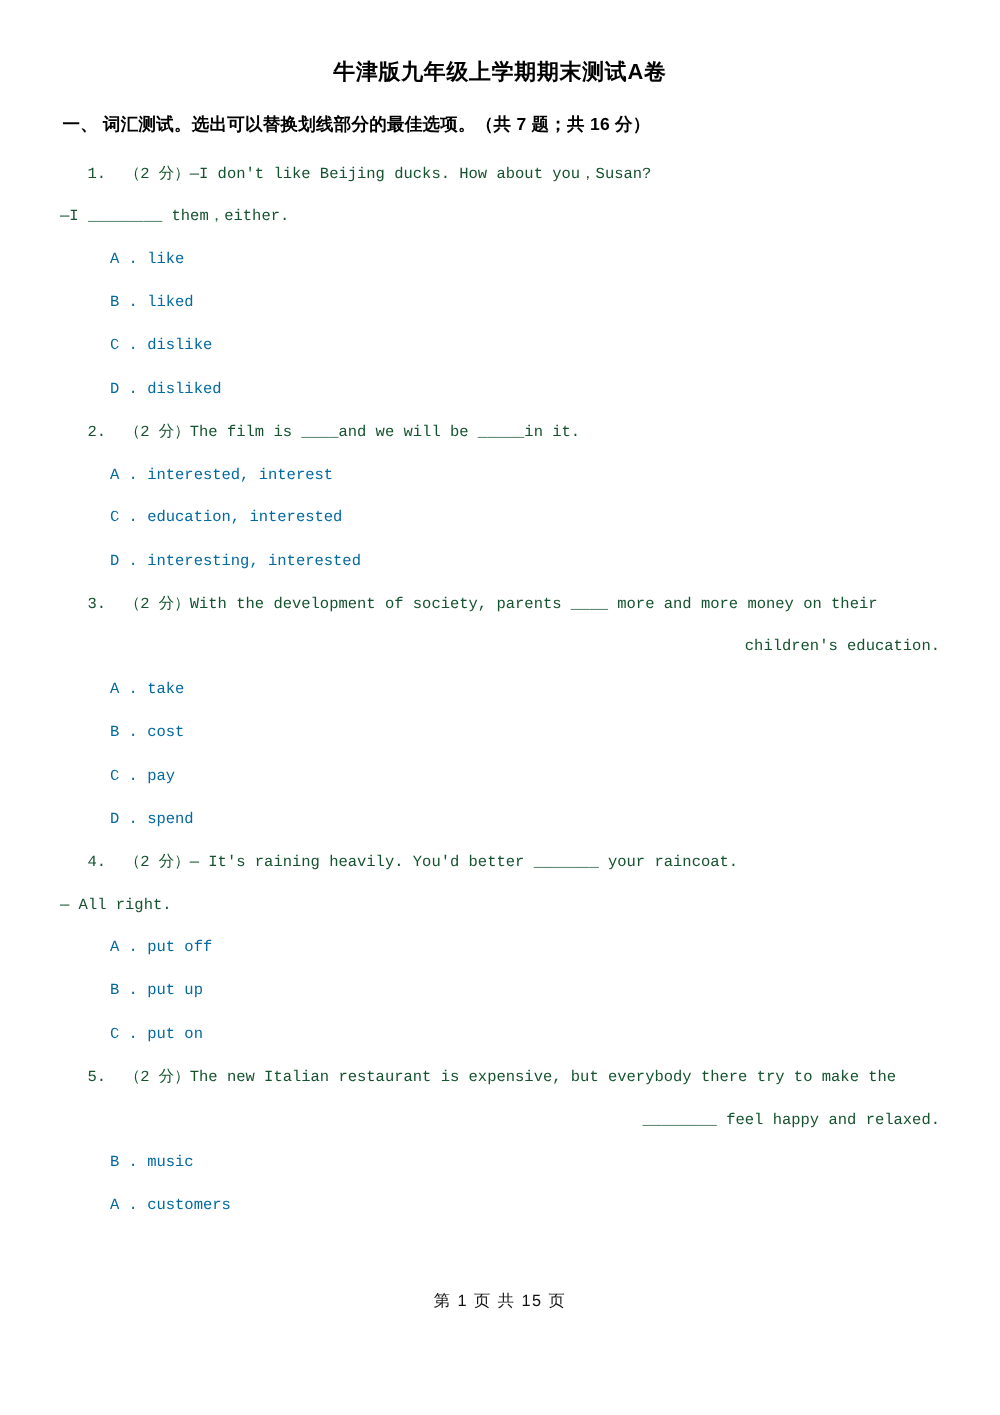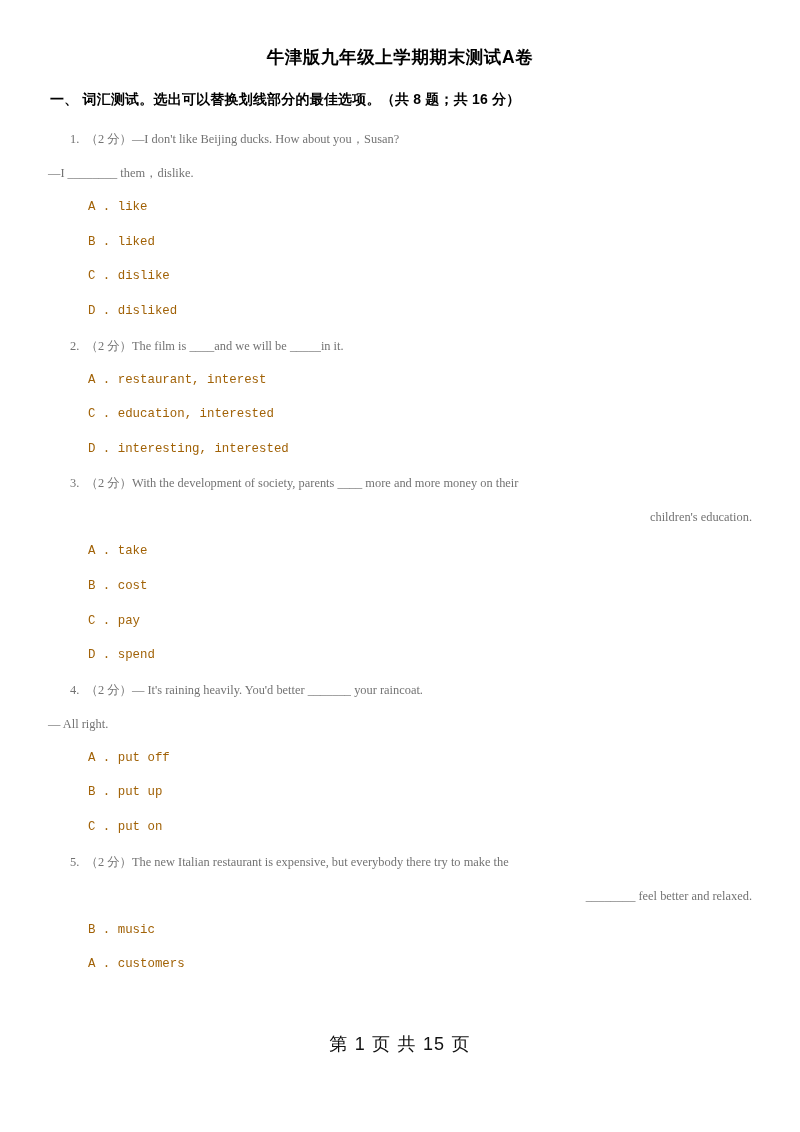--- a/index.html
+++ b/index.html
@@ -40,84 +40,84 @@
     letter-spacing: 0.2px;
     margin: 0;
     padding-top: 22px;
     padding-left: 2px;
     line-height: 1.3;
   }
   .q-block {
     margin: 0;
   }
   .q-line {
-    font-family: Liberation Serif, serif;
+    font-family: Liberation Mono, monospace;
     font-size: 12.4px;
     line-height: 34px;
     margin: 0;
-    color: #737373;
+    color: #14532d;
     white-space: pre-wrap;
   }
   .q-line.indent {
     text-indent: 22px;
   }
   .q-line.justify {
     text-align: justify;
     text-justify: inter-word;
     text-indent: 22px;
   }
   .q-line.justify-cont {
     text-align: right;
     text-indent: 0;
   }
   .opt-line {
     font-family: "Liberation Mono", "DejaVu Sans Mono", monospace;
     font-size: 12.4px;
     line-height: 34.6px;
     margin: 0;
     padding-left: 40px;
-    color: #a16207;
+    color: #0369a1;
     white-space: pre;
   }
   .footer {
     position: absolute;
     left: 0;
     right: 0;
     top: 1032px;
     text-align: center;
     font-family: "Liberation Sans", "DejaVu Sans", sans-serif;
-    font-size: 18px;
+    font-size: 13px;
     letter-spacing: 1.2px;
     color: #111;
   }
   .first-q {
     padding-top: 14px;
   }
 </style>
 </head>
 <body>
 
 <div class="page">
 
   <div class="doc-title">牛津版九年级上学期期末测试A卷</div>
 
-  <div class="section-head">一、 词汇测试。选出可以替换划线部分的最佳选项。（共 8 题；共 16 分）</div>
+  <div class="section-head">一、 词汇测试。选出可以替换划线部分的最佳选项。（共 7 题；共 16 分）</div>
 
   <div class="q-block">
     <div class="q-line indent first-q">1.  （2 分）—I don't like Beijing ducks. How about you，Susan?</div>
-    <div class="q-line">—I ________ them，dislike.</div>
+    <div class="q-line">—I ________ them，either.</div>
     <div class="opt-line">A . like</div>
     <div class="opt-line">B . liked</div>
     <div class="opt-line">C . dislike</div>
     <div class="opt-line">D . disliked</div>
   </div>
 
   <div class="q-block">
     <div class="q-line indent">2.  （2 分）The film is ____and we will be _____in it.</div>
-    <div class="opt-line">A . restaurant, interest</div>
+    <div class="opt-line">A . interested, interest</div>
     <div class="opt-line">C . education, interested</div>
     <div class="opt-line">D . interesting, interested</div>
   </div>
 
   <div class="q-block">
     <div class="q-line justify">3.  （2 分）With the development of society, parents ____ more and more money on their</div>
     <div class="q-line justify-cont">children's education.</div>
     <div class="opt-line">A . take</div>
     <div class="opt-line">B . cost</div>
     <div class="opt-line">C . pay</div>
@@ -127,20 +127,20 @@
   <div class="q-block">
     <div class="q-line indent">4.  （2 分）— It's raining heavily. You'd better _______ your raincoat.</div>
     <div class="q-line">— All right.</div>
     <div class="opt-line">A . put off</div>
     <div class="opt-line">B . put up</div>
     <div class="opt-line">C . put on</div>
   </div>
 
   <div class="q-block">
     <div class="q-line justify">5.  （2 分）The new Italian restaurant is expensive, but everybody there try to make the</div>
-    <div class="q-line justify-cont">________ feel better and relaxed.</div>
+    <div class="q-line justify-cont">________ feel happy and relaxed.</div>
     <div class="opt-line">B . music</div>
     <div class="opt-line">A . customers</div>
   </div>
 
   <div class="footer">第 1 页 共 15 页</div>
 
 </div>
 
 </body></html>

